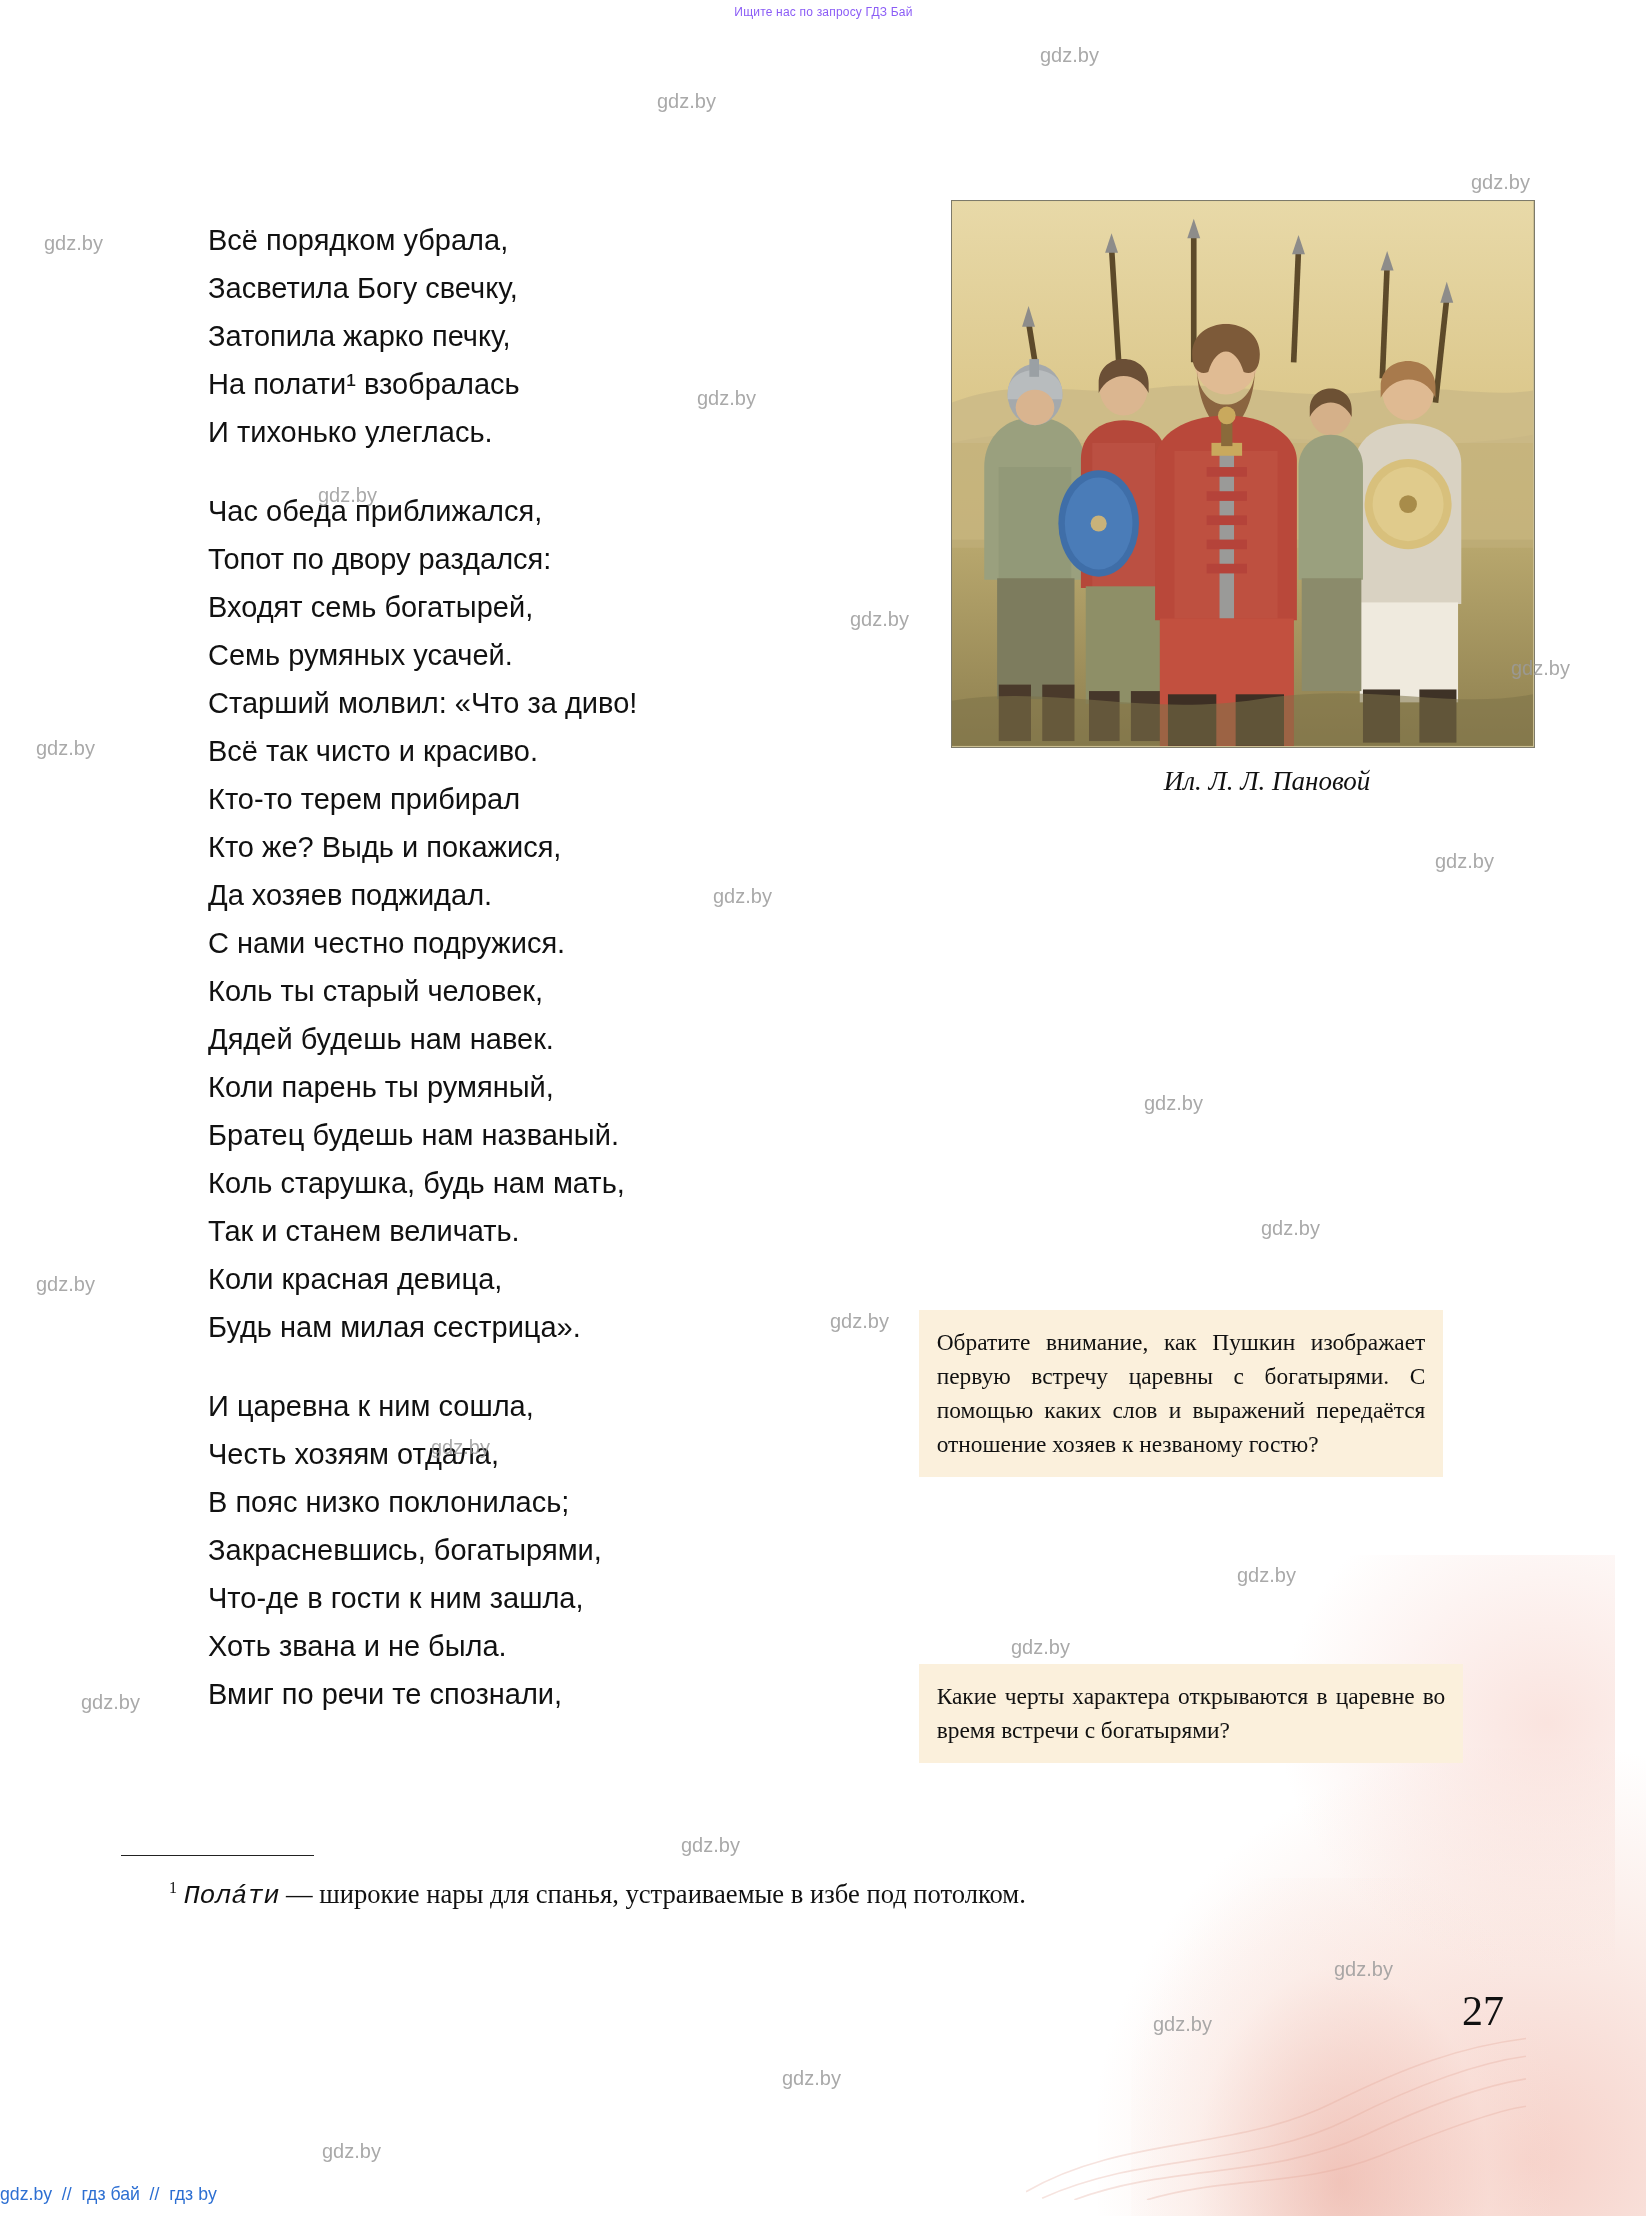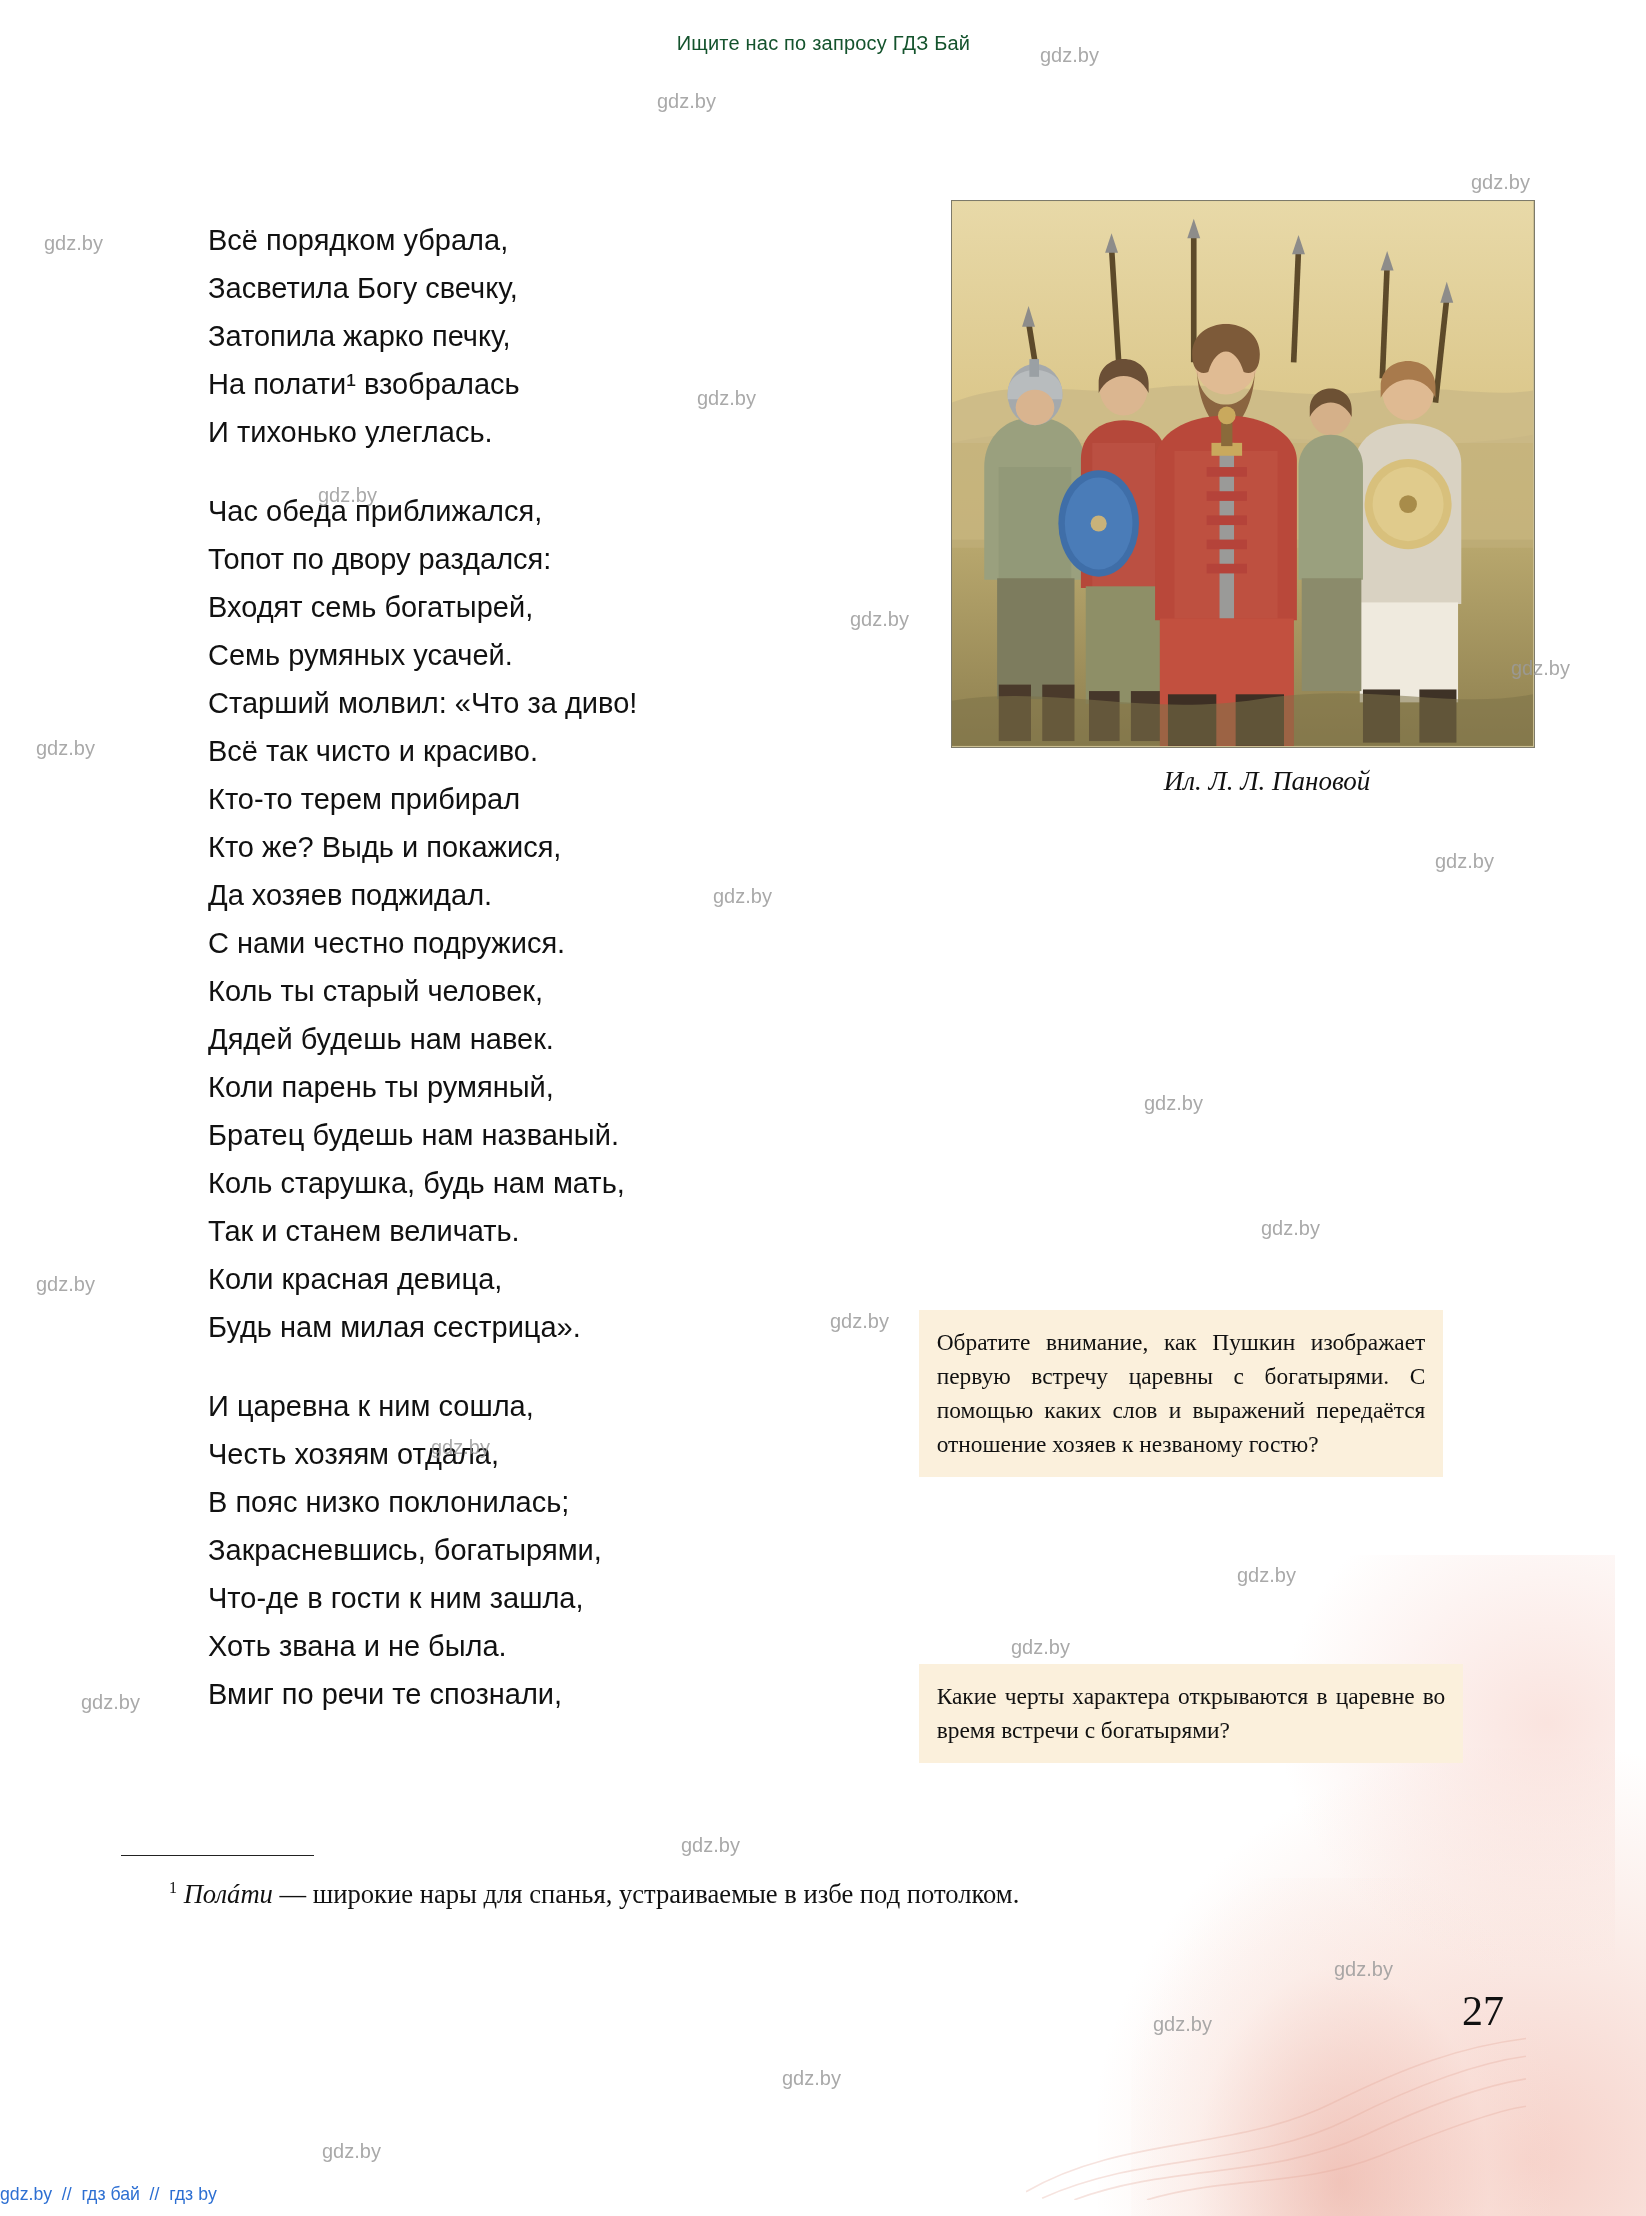--- a/index.html
+++ b/index.html
@@ -50,24 +50,23 @@
   }
 
   
   .top-banner {
     position: absolute;
     top: 4.8px;
     left: 0;
     width: 100%;
     text-align: center;
     font-family: "Liberation Sans", sans-serif;
-    font-size: 20px;
-    color: #14532d;
+    font-size: 12px;
+    color: #8b5cf6;
     letter-spacing: 0.2px;
-    margin-top: 27px;
   }
 
   
   .bottom-links {
     position: absolute;
     bottom: 11.3px;
     left: 0;
     width: 100%;
     text-align: left;
     font-family: "Liberation Sans", sans-serif;
@@ -166,21 +165,21 @@
     position: absolute;
     left: 121px;
     top: 1868px;
     width: 1322px;
     font-size: 26.6px;
     line-height: 39px;
     color: #111;
     text-align: justify;
   }
   .footnote sup { font-size: 16px; vertical-align: super; }
-  .footnote i { font-style: italic; }
+  .footnote i { font-style: italic; font-family: Liberation Mono, monospace; }
   .footnote .indent { display: inline-block; width: 48px; }
 
   
   .page-num {
     position: absolute;
     right: 143px;
     top: 1987px;
     font-size: 42px;
     color: #111;
     font-family: "Liberation Serif", serif;

